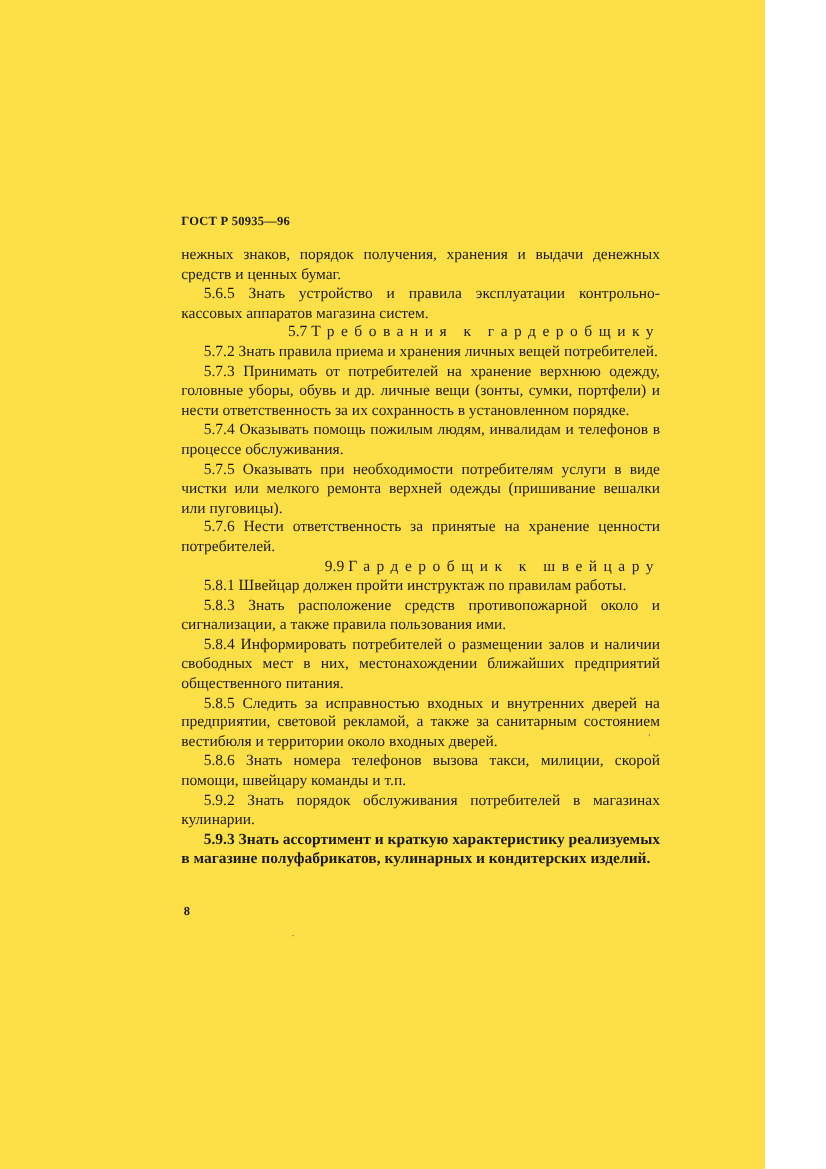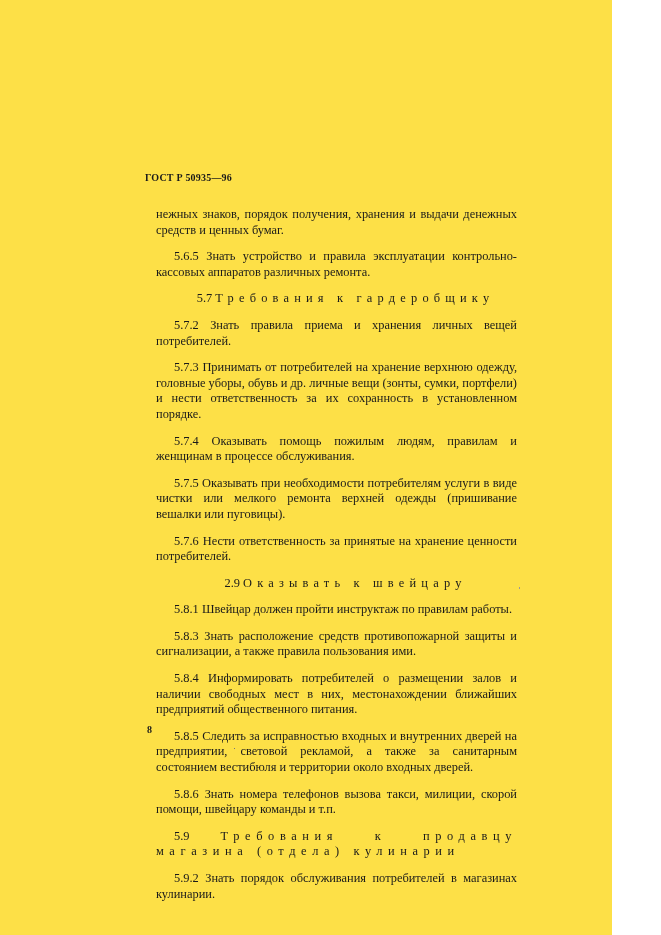--- a/index.html
+++ b/index.html
@@ -33,38 +33,38 @@
     .body-text {
       position: absolute;
       left: 145px;
       top: 196px;
       width: 383px;
       font-size: 12.4px;
       line-height: 15.6px;
       text-align: justify;
     }
     .para {
-      margin: 11px;
+      margin: 0;
       text-indent: 0;
       font-family: Liberation Serif, serif;
     }
     .para.indent {
       text-indent: 18px;
     }
     .spaced {
       letter-spacing: 5.2px;
     }
     .spaced-wide {
       letter-spacing: 5.6px;
     }
     .bold {
       font-weight: bold;
     }
     .line-left {
-      text-align: center;
+      text-align: right;
     }
     .page-number {
       position: absolute;
       left: 147px;
       top: 724px;
       font-size: 10px;
       font-weight: bold;
     }
     .speck {
       position: absolute;
@@ -84,42 +84,39 @@
     }
   </style>
 </head>
 <body>
 
 <div class="page">
   <div class="header">ГОСТ Р 50935—96</div>
 
   <div class="body-text">
     <p class="para">нежных знаков, порядок получения, хранения и выдачи денежных средств и ценных бумаг.</p>
-    <p class="para indent">5.6.5 Знать устройство и правила эксплуатации контрольно-кассовых аппаратов различных ремонта.</p>
+    <p class="para indent">5.6.5 Знать устройство и правила эксплуатации контрольно-кассовых аппаратов магазина систем.</p>
     <p class="para indent line-left">
       <span>5.7</span>
       <span class="spaced">Требования к гардеробщику</span>
     </p>
     <p class="para indent">5.7.2 Знать правила приема и хранения личных вещей потребителей.</p>
     <p class="para indent">5.7.3 Принимать от потребителей на хранение верхнюю одежду, головные уборы, обувь и др. личные вещи (зонты, сумки, портфели) и нести ответственность за их сохранность в установленном порядке.</p>
-    <p class="para indent">5.7.4 Оказывать помощь пожилым людям, правилам и женщинам в процессе обслуживания.</p>
+    <p class="para indent">5.7.4 Оказывать помощь пожилым людям, инвалидам и телефонов в процессе обслуживания.</p>
     <p class="para indent">5.7.5 Оказывать при необходимости потребителям услуги в виде чистки или мелкого ремонта верхней одежды (пришивание вешалки или пуговицы).</p>
     <p class="para indent">5.7.6 Нести ответственность за принятые на хранение ценности потребителей.</p>
     <p class="para indent line-left">
-      <span>2.9</span>
-      <span class="spaced">Оказывать к швейцару</span>
+      <span>9.9</span>
+      <span class="spaced">Гардеробщик к швейцару</span>
     </p>
     <p class="para indent">5.8.1 Швейцар должен пройти инструктаж по правилам работы.</p>
-    <p class="para indent">5.8.3 Знать расположение средств противопожарной защиты и сигнализации, а также правила пользования ими.</p>
+    <p class="para indent">5.8.3 Знать расположение средств противопожарной около и сигнализации, а также правила пользования ими.</p>
     <p class="para indent">5.8.4 Информировать потребителей о размещении залов и наличии свободных мест в них, местонахождении ближайших предприятий общественного питания.</p>
     <p class="para indent">5.8.5 Следить за исправностью входных и внутренних дверей на предприятии, световой рекламой, а также за санитарным состоянием вестибюля и территории около входных дверей.</p>
     <p class="para indent">5.8.6 Знать номера телефонов вызова такси, милиции, скорой помощи, швейцару команды и т.п.</p>
-    <p class="para indent">
-      <span>5.9</span>
-      <span class="spaced-wide">Требования к продавцу магазина (отдела) кулинарии</span>
-    </p>
     <p class="para indent">5.9.2 Знать порядок обслуживания потребителей в магазинах кулинарии.</p>
+    <p class="para indent bold">5.9.3 Знать ассортимент и краткую характеристику реализуемых в магазине полуфабрикатов, кулинарных и кондитерских изделий.</p>
   </div>
 
   <div class="page-number">8</div>
   <div class="speck"></div>
   <div class="speck2"></div>
 </div>
 
 </body></html>

